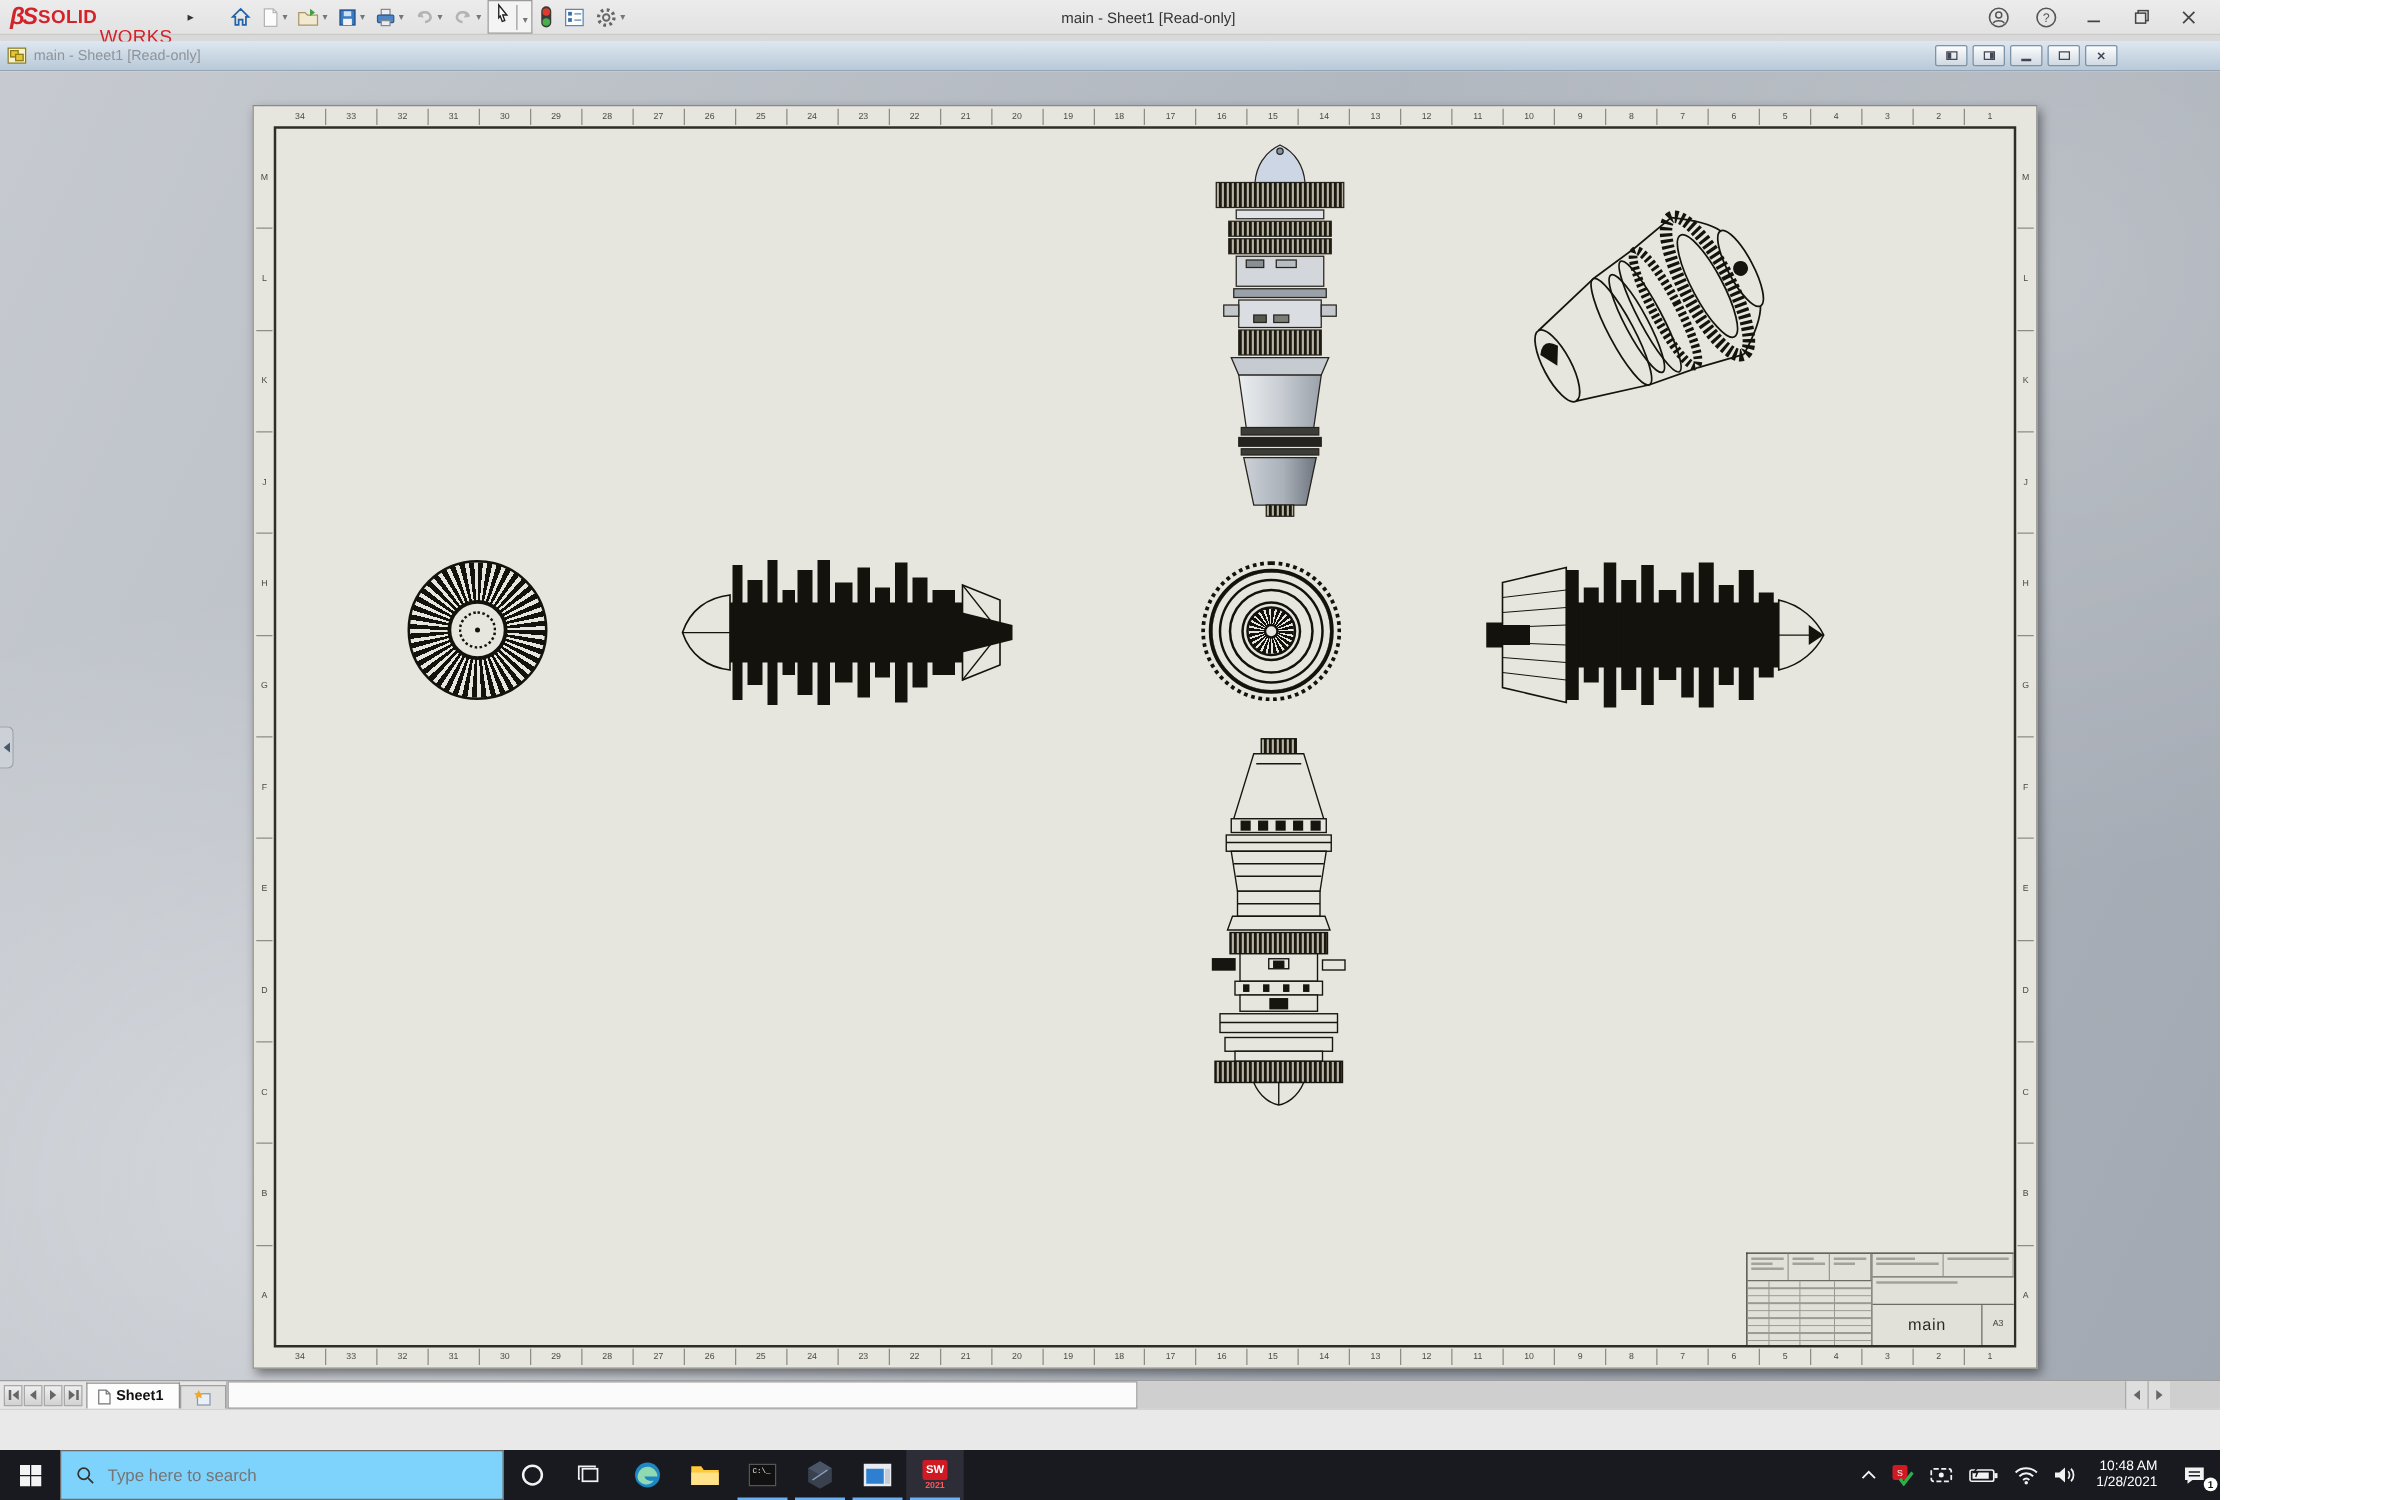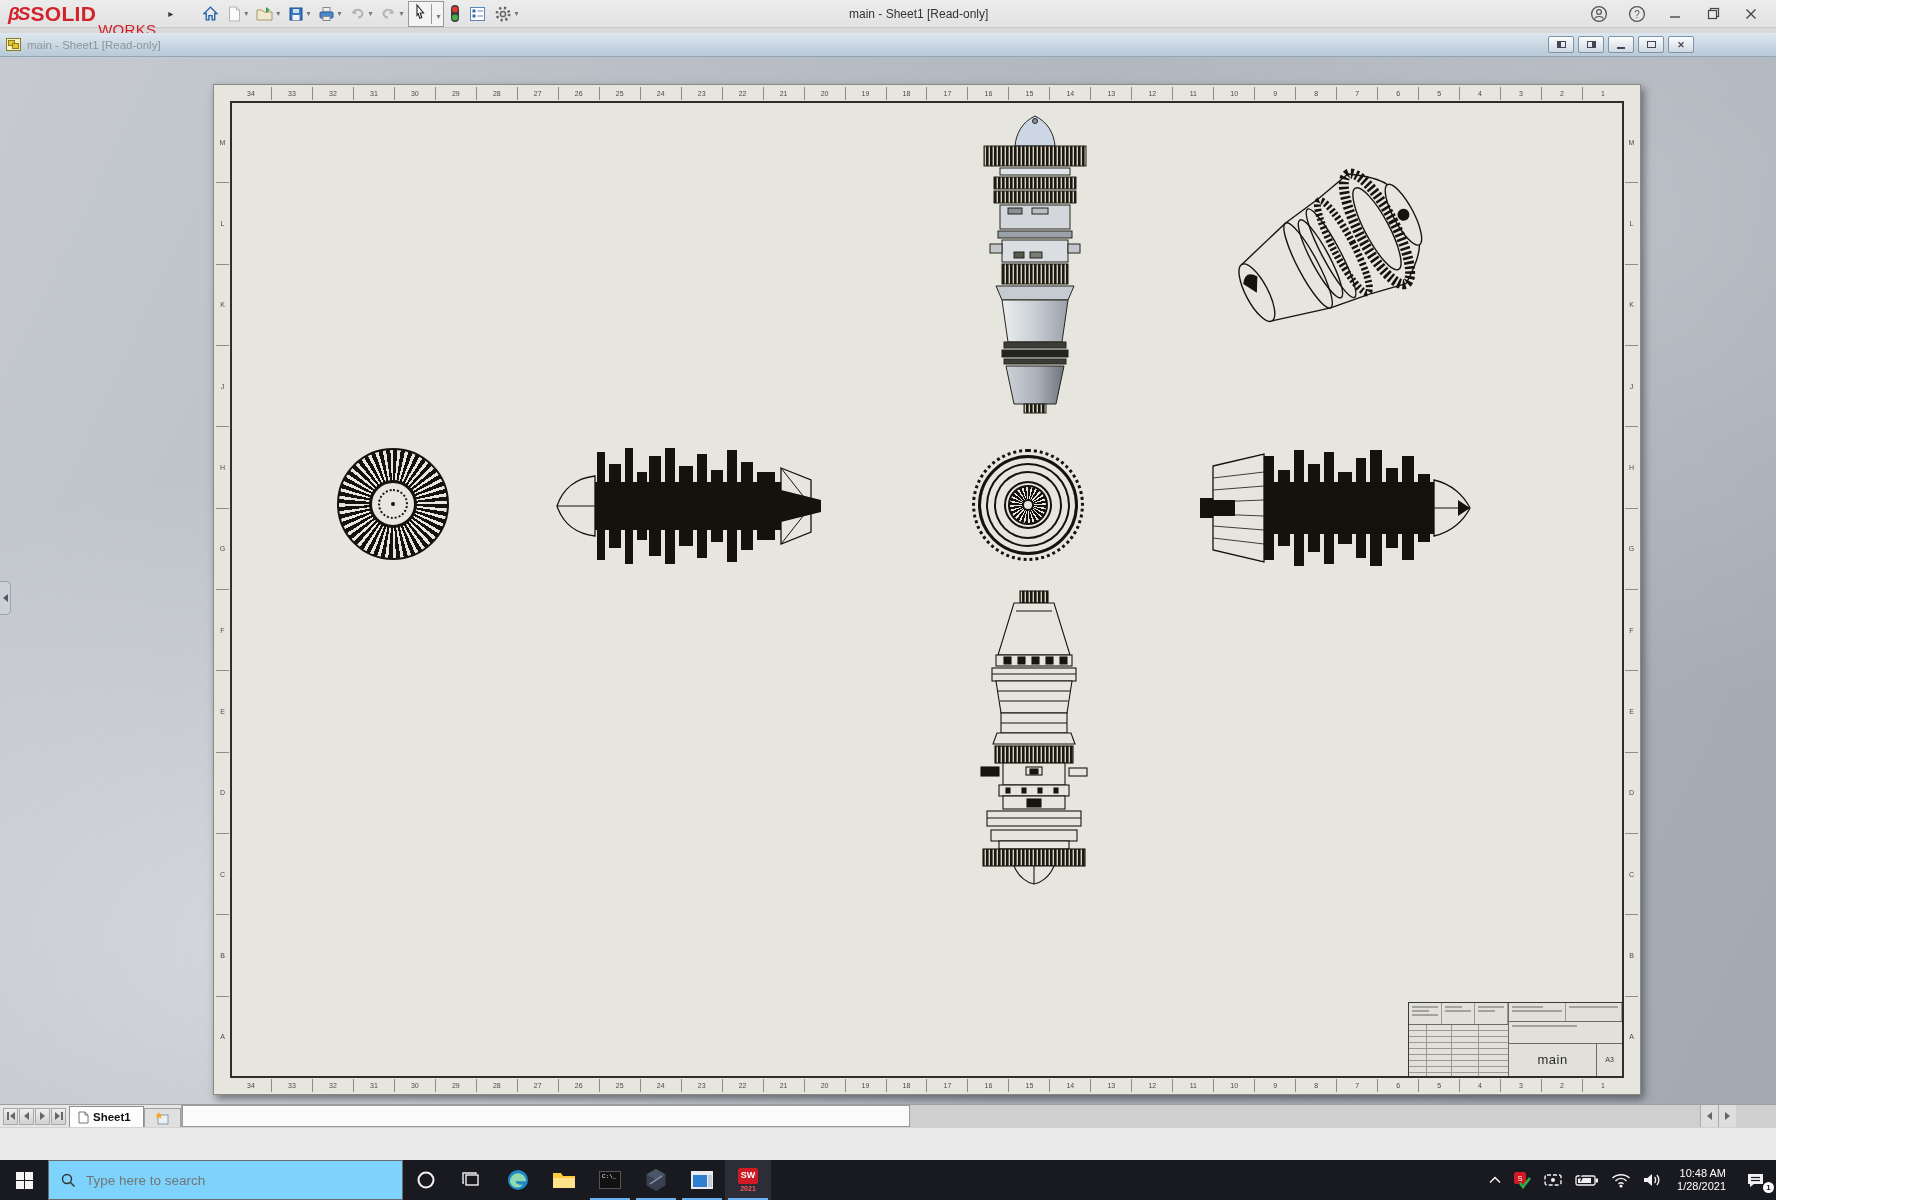--- a/index.html
+++ b/index.html
@@ -3,21 +3,21 @@
 <meta charset="utf-8">
 <style>
   * { margin:0; padding:0; box-sizing:border-box; }
   html,body { width:1920px; height:1200px; overflow:hidden; font-family:"Liberation Sans",sans-serif; }
   #app { width:1776px; height:1200px; display:flex; flex-direction:column; background:#e8e8e8;border-radius:17px; }
 
   
   #titlebar { height:28px; background:linear-gradient(#ececec,#e2e2e2); display:flex; align-items:center; padding:0 8px; position:relative; border-bottom:1px solid #c9c9c9; }
   .brand { display:flex; align-items:center; gap:2px; margin-right:26px; }
   .brand .logo-glyph { font-size:19px; font-weight:bold; font-style:italic; color:#d2232a; letter-spacing:-2px; }
-  .brand .b1 { font-size:21px; font-weight:bold; color:#d2232a; letter-spacing:.3px; }
+  .brand .b1 { font-size:15px; font-weight:bold; color:#d2232a; letter-spacing:.3px; }
   .brand .b2 { font-size:15px; color:#d2232a; letter-spacing:.3px;margin-top:31px; }
   .brand .flyout { color:#333; font-size:10px; margin-left:10px; }
   .toolbar { display:flex; align-items:center; gap:2px; }
   .tb-btn { display:flex; align-items:center; gap:1px; padding:2px 3px; border-radius:2px; }
   .tb-btn svg { display:block; }
   .dd { font-size:8px; color:#777; margin-left:1px; }
   .tb-box { border:1px solid #9a9a9a; background:#f4f4f4; display:flex; align-items:center; }
   .tb-box .half { padding:1px 3px; }
   .tb-box .half+.half { border-left:1px solid #9a9a9a; }
   #tb-title { position:absolute; left:50%; top:0; transform:translateX(-28%); height:28px; display:flex; align-items:center; font-size:12px; color:#333; }
@@ -39,21 +39,21 @@
   .dc-glyph.right:before { content:""; position:absolute; right:0; top:0; bottom:0; width:3px; background:#445; }
   .dc-min { width:8px; height:2px; background:#445; margin-top:6px; }
 
   
   #viewport { height:1047px; position:relative; overflow:hidden;
     background:
       radial-gradient(1200px 800px at 18% 85%, rgba(255,255,255,.40), rgba(255,255,255,0) 60%),
       radial-gradient(1000px 900px at 92% 15%, rgba(255,255,255,.20), rgba(255,255,255,0) 55%),
       linear-gradient(115deg,#c6cad0 0%,#b3b9c1 45%,#a3a9b2 100%);
   }
-  #sheet { position:absolute; left:213px; top:27px; width:1428px; height:1011px; background:#e7e6de; border:1px solid #8a8a85; box-shadow:3px 4px 8px rgba(35,35,40,.55); }
+  #sheet { position:absolute; left:202px; top:27px; width:1428px; height:1011px; background:#e7e6de; border:1px solid #8a8a85; box-shadow:3px 4px 8px rgba(35,35,40,.55); }
   #frame { position:absolute; inset:16px; border:2px solid #2e2d28; }
   .zone-h { position:absolute; left:17px; right:17px; height:13px; display:flex; }
   .zone-h.top { top:2px; } .zone-h.bottom { bottom:2px; }
   .zone-v { position:absolute; top:17px; bottom:17px; width:13px; display:flex; flex-direction:column; }
   .zone-v.left { left:2px; } .zone-v.right { right:2px; }
   .zc { flex:1; font-size:7px; color:#4a4a44; display:flex; align-items:center; justify-content:center; }
   .zone-h .zc { border-right:1px solid #8d8d85; }
   .zone-h .zc:last-child { border-right:none; }
   .zone-v .zc { border-bottom:1px solid #8d8d85; }
   .zone-v .zc:last-child { border-bottom:none; }

